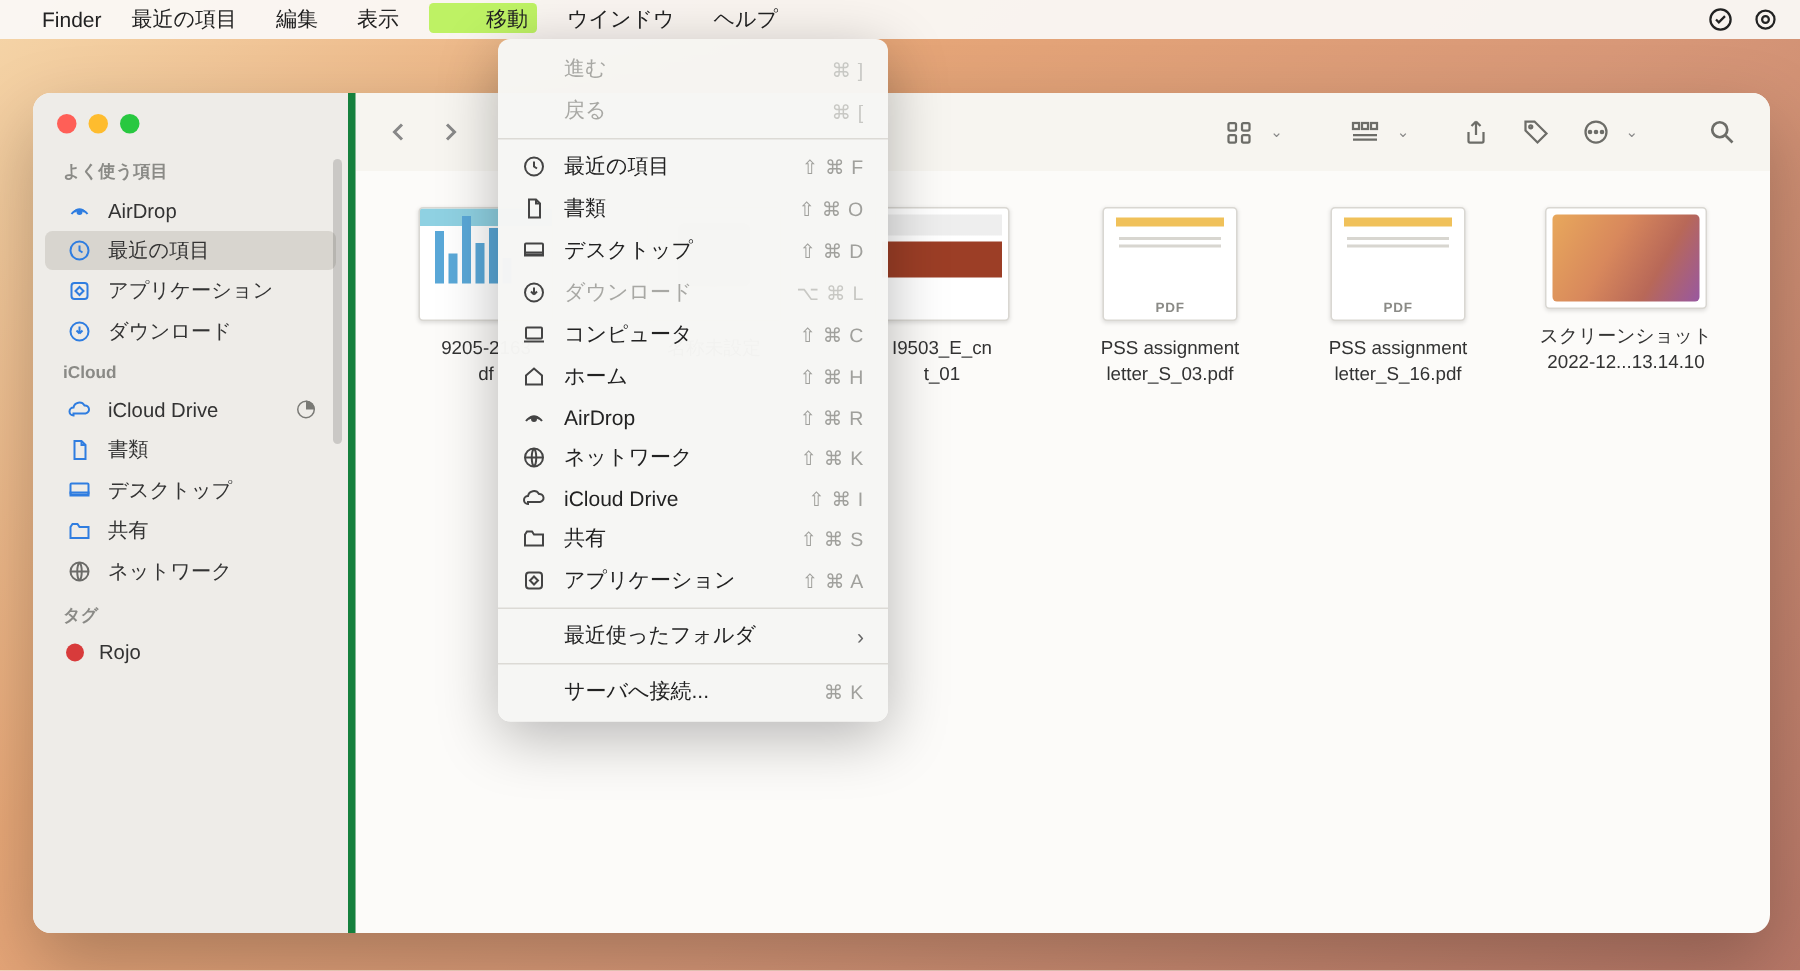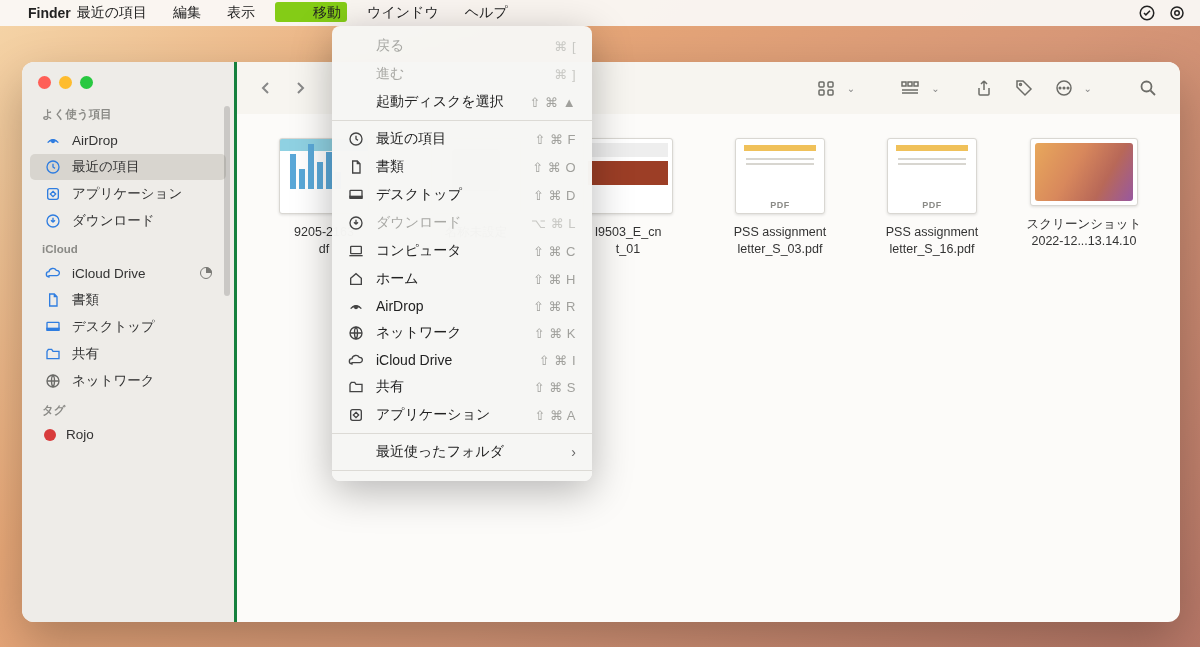--- a/index.html
+++ b/index.html
@@ -1,31 +1,31 @@
 <!DOCTYPE html>
 <html><head>
 <meta charset="utf-8">
 <style>
 * { margin: 0; padding: 0; box-sizing: border-box; font-family: -apple-system, "Helvetica Neue", Arial, sans-serif; -webkit-font-smoothing: antialiased; }
 body { width: 1200px; height: 647px; background: linear-gradient(135deg, #f5d5a8 0%, #e8a878 30%, #d89878 60%, #b87868 100%); overflow: hidden; position: relative; }
 
 
 .menubar { height: 26px; background: rgba(250,248,246,0.95); display: flex; align-items: center; padding: 0 14px; font-size: 14px; color: #222; }
 .menubar .apple { font-size: 17px; margin-right: 14px; }
-.menubar .app { font-weight: 700; }
+.menubar .app { font-weight: 400; margin-right: 14px; }
 .menubar .mitem { margin-right: 14px; padding: 2px 6px; border-radius: 3px; }
-.menubar .mitem.active { background: #84cc16; padding-left: 38px; }
+.menubar .mitem.active { background: #bef264; padding-left: 38px; }
 .menubar .spacer { flex: 1; }
 .menubar .right-icon { margin-left: 12px; font-size: 16px; }
 
 
 .window { position: absolute; left: 22px; top: 62px; width: 1158px; height: 560px; background: #fcfbf9; border-radius: 12px; box-shadow: 0 20px 50px rgba(0,0,0,0.25); display: flex; overflow: hidden; }
 
 
-.sidebar { width: 215px; background: #eeece8; border-right: 3px solid #15803d; display: flex; flex-direction: column; position: relative; }
+.sidebar { width: 215px; background: #eeece8; border-right: 5px solid #15803d; display: flex; flex-direction: column; position: relative; }
 .traffic { display: flex; gap: 8px; padding: 14px 16px 10px; }
 .traffic span { width: 13px; height: 13px; border-radius: 50%; }
 .traffic .r { background: #ff5f57; } .traffic .y { background: #febc2e; } .traffic .g { background: #28c840; }
 .side-scroll { position: absolute; right: 4px; top: 44px; width: 6px; height: 190px; background: rgba(0,0,0,0.15); border-radius: 3px; }
 .section-label { font-size: 11.5px; font-weight: 600; color: #8a8a86; padding: 8px 20px 4px; display: flex; align-items: center; justify-content: space-between; }
 .side-item { display: flex; align-items: center; padding: 4px 14px; margin: 1px 8px; border-radius: 5px; font-size: 13.5px; color: #333; gap: 10px; }
 .side-item.sel { background: #d8d5cf; }
 .side-item .sicon { width: 18px; height: 18px; display: inline-flex; align-items: center; justify-content: center; color: #2f7de0; }
 .side-item .sicon.gray { color: #6b6b68; }
 .pie { width: 12px; height: 12px; border-radius: 50%; border: 1.5px solid #7a7a76; position: relative; display: inline-block; margin-left: auto; }
@@ -306,32 +306,27 @@
           </div>
           <div class="fname">スクリーンショット<br>2022-12...13.14.10</div>
         </div>
       </div>
   </div>
 </div>
 
 <div class="dropdown" id="dropdown">
     <div class="row disabled">
       <span class="icon"></span>
+      <span class="label">進む</span>
+      <span class="shortcut">⌘ ]</span>
+    </div>
+    <div class="row disabled">
+      <span class="icon"></span>
       <span class="label">戻る</span>
       <span class="shortcut">⌘ [</span>
-    </div>
-    <div class="row disabled">
-      <span class="icon"></span>
-      <span class="label">進む</span>
-      <span class="shortcut">⌘ ]</span>
-    </div>
-    <div class="row">
-      <span class="icon"></span>
-      <span class="label">起動ディスクを選択</span>
-      <span class="shortcut">⇧ ⌘ ▲</span>
     </div>
     <hr>
     <div class="row">
       <span class="icon">
         <svg width="16" height="16" viewBox="0 0 24 24" fill="none" stroke="currentColor" stroke-width="2">
           <circle cx="12" cy="12" r="9"></circle>
           <path d="M12 7v5l3 2"></path>
         </svg>
       </span>
       <span class="label">最近の項目</span>
@@ -435,13 +430,18 @@
       <span class="label">アプリケーション</span>
       <span class="shortcut">⇧ ⌘ A</span>
     </div>
     <hr>
     <div class="row submenu">
       <span class="icon"></span>
       <span class="label">最近使ったフォルダ</span>
       <span class="chev">›</span>
     </div>
     <hr>
+    <div class="row">
+      <span class="icon"></span>
+      <span class="label">サーバへ接続...</span>
+      <span class="shortcut">⌘ K</span>
+    </div>
   </div>
 
 </body></html>

